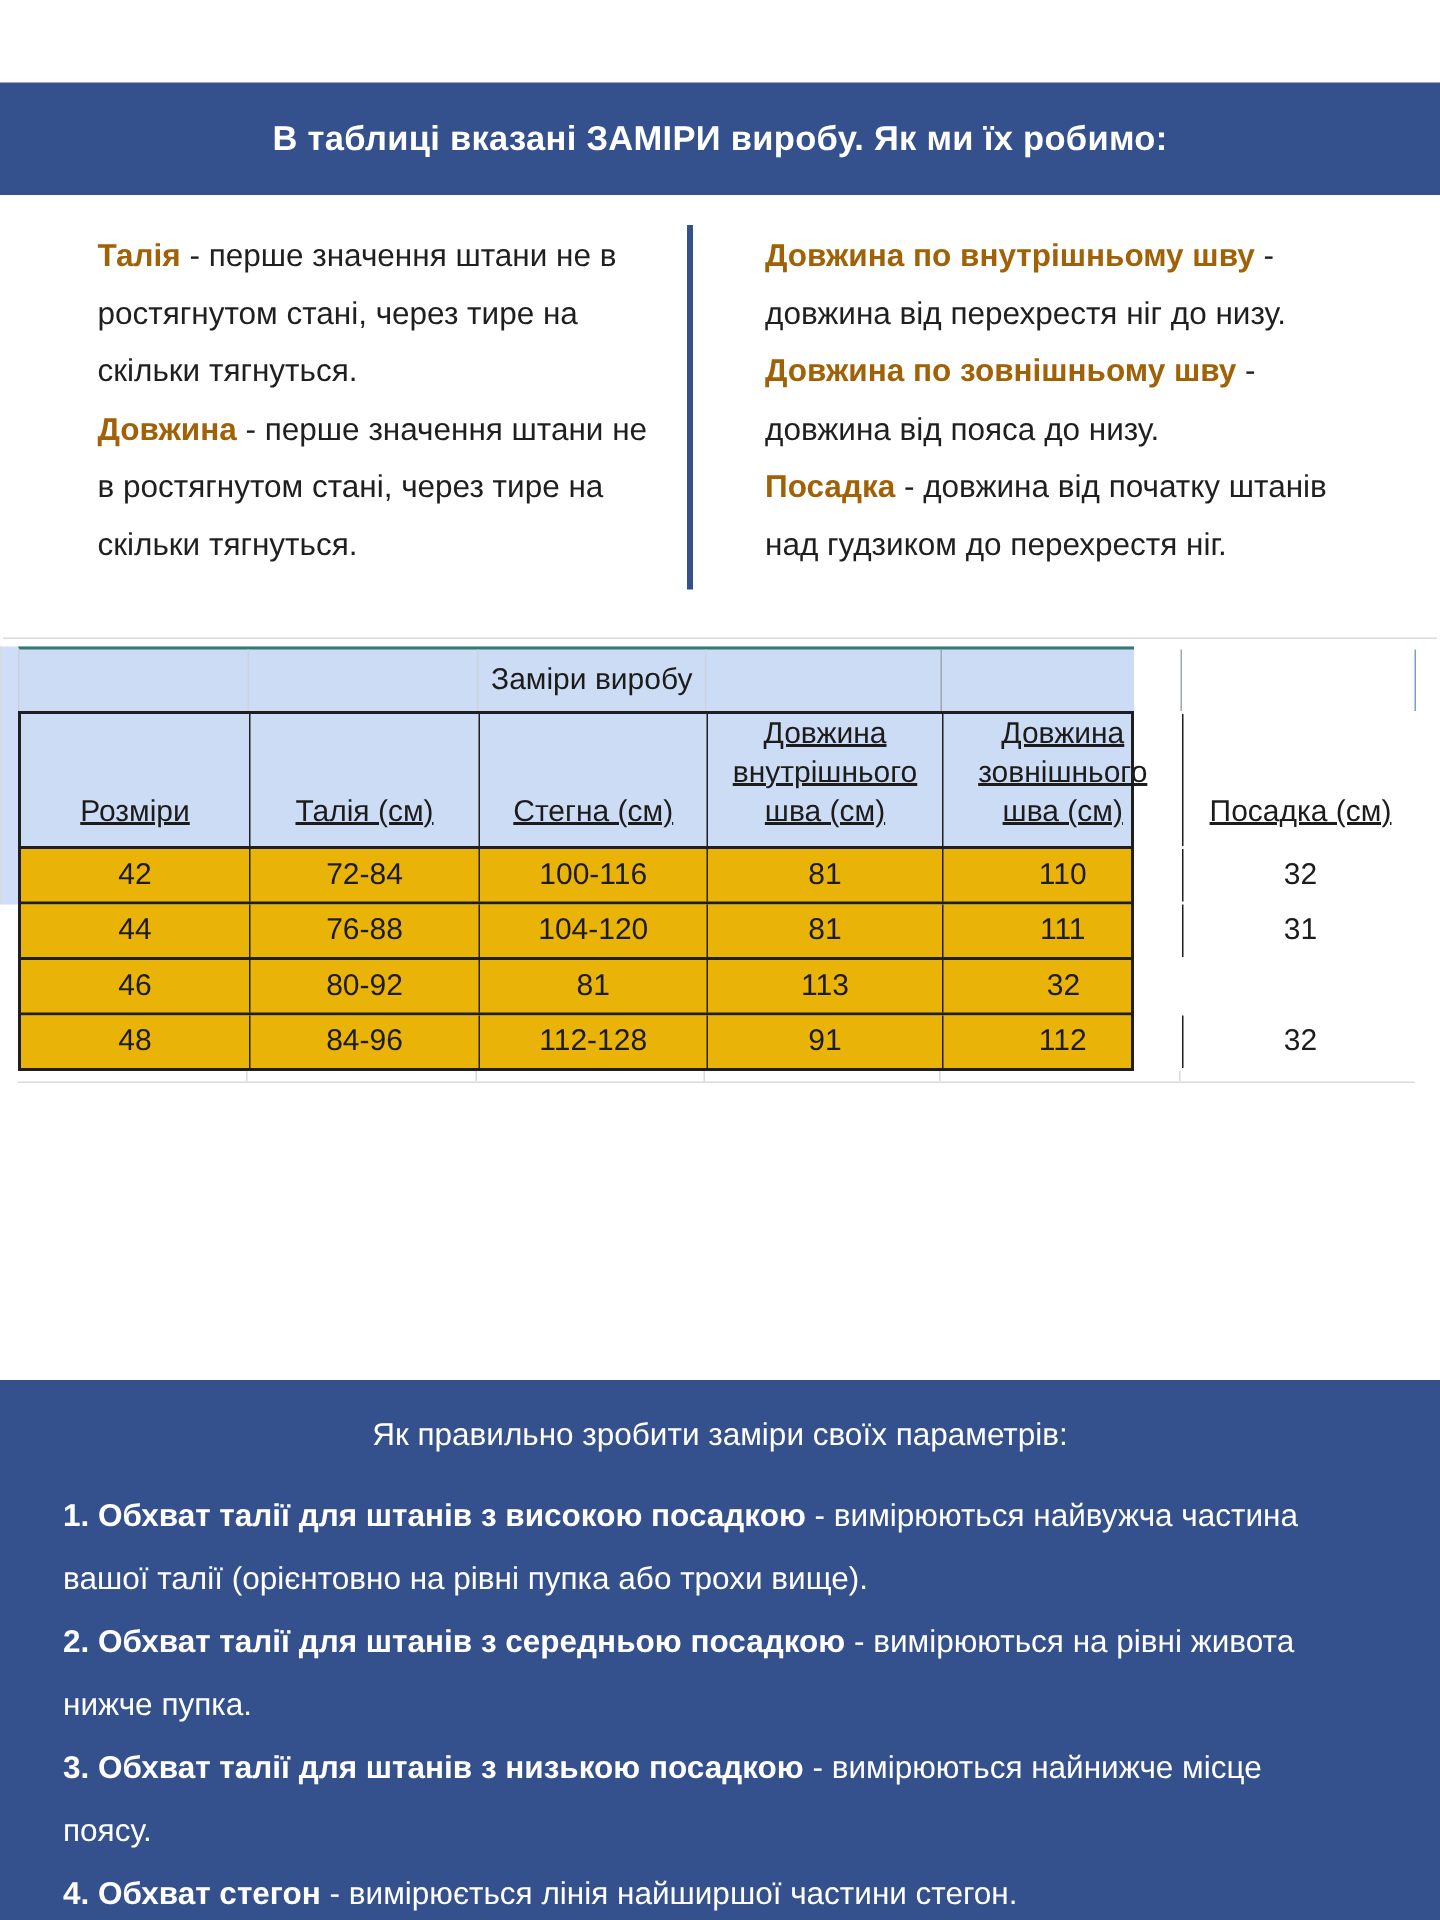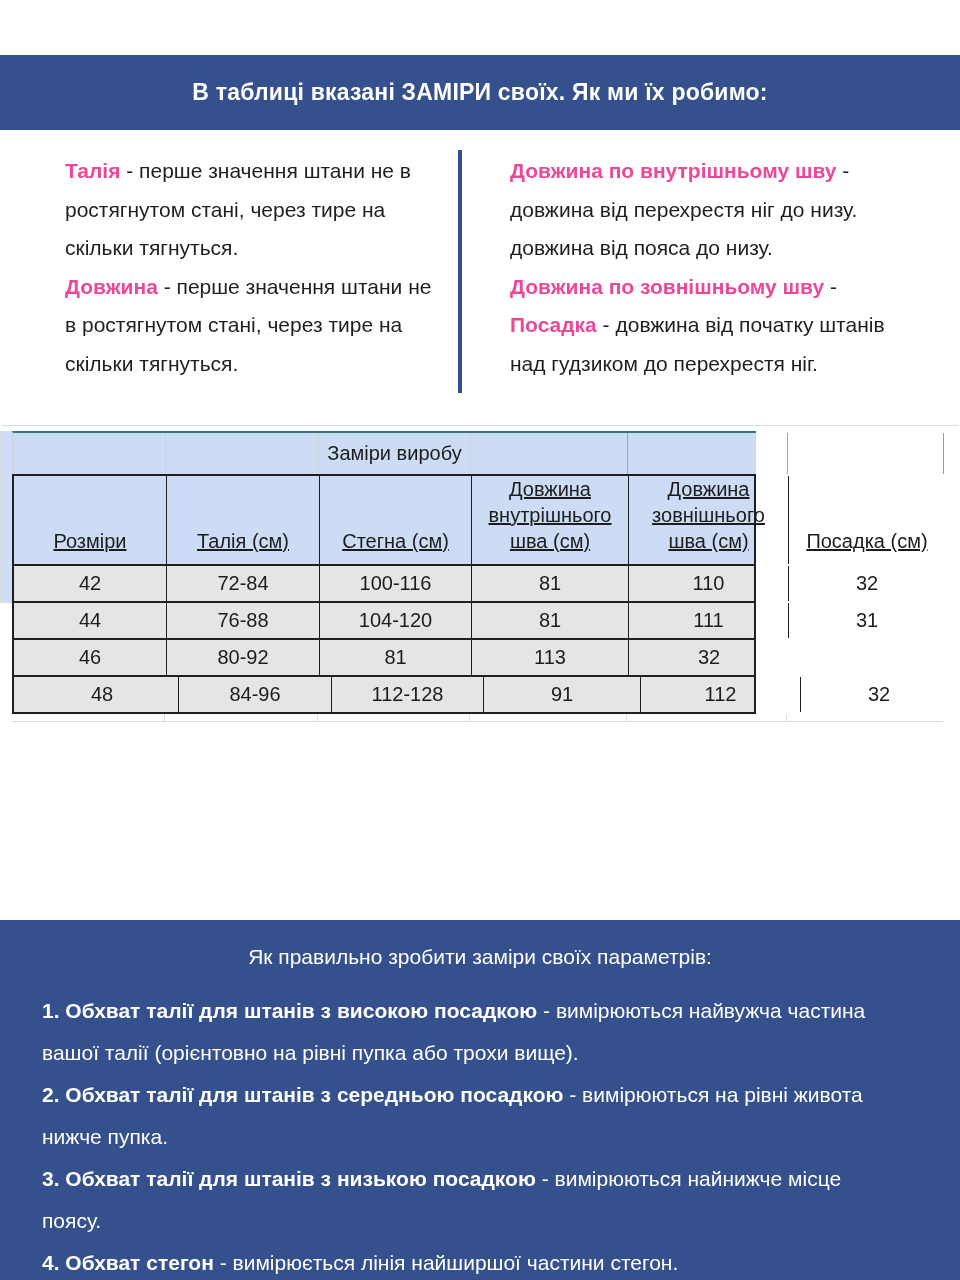--- a/index.html
+++ b/index.html
@@ -12,21 +12,21 @@
     position:absolute;left:0;top:55px;width:960px;height:75px;
     background:#35518D;display:flex;align-items:center;justify-content:center;
   }
   .band-title{color:#ffffff;font-size:23px;font-weight:bold;letter-spacing:.2px;}
   
   .defs{position:absolute;left:0;top:130px;width:960px;height:295px;}
   .def-col{position:absolute;top:22px;font-size:21px;line-height:38.5px;white-space:nowrap;}
   .def-col.left{left:65px;}
   .def-col.right{left:510px;}
   .def-line{height:38.5px;}
-  .term{color:#ec4899;font-weight:bold;}
+  .term{color:#a16207;font-weight:bold;}
   .vdivider{position:absolute;left:458px;top:20px;width:4px;height:243px;background:#35518D;}
   
   .table-area{position:absolute;left:0;top:425px;width:960px;}
   .grid-topline{margin-left:2px;width:956px;height:1px;background:#d7dadf;}
   .table-flex{display:flex;margin-top:5px;}
   .gutter{width:12px;flex:0 0 12px;}
   .gutter-blue{height:172px;background:#CFDDF6;border-left:1px solid #d7dadf;box-sizing:border-box;}
   .xl-table{width:744px;}
   .trow{display:grid;grid-template-columns:153px 153px 152px 157px 160px 156px;}
   .title-row{
@@ -40,22 +40,22 @@
   }
   .title-row .tcell.dark{border-right:1px solid #9FA6B0;}
   .title-row .tcell.last{border-right:1px solid #7f9ccb;}
   .main-block{border:2px solid #1f1f1f;}
   .header-row{background:#CCDCF5;height:90px;box-sizing:border-box;border-bottom:2px solid #1f1f1f;}
   .header-row .tcell{
     display:flex;align-items:flex-end;justify-content:center;text-align:center;
     padding:0 6px 10px 6px;font-size:20px;line-height:26px;color:#1c1c1c;
     box-sizing:border-box;border-right:1px solid #1f1f1f;text-decoration:underline;
   }
-  .data-row{background:#e5e5e5;height:37px;box-sizing:border-box;border-bottom:2px solid #1f1f1f;}
-  .data-row.lastrow{height:35px;border-bottom:none;padding-left:12px;}
+  .data-row{background:#eab308;height:37px;box-sizing:border-box;border-bottom:2px solid #1f1f1f;}
+  .data-row.lastrow{height:35px;border-bottom:none;}
   .data-row .tcell{
     display:flex;align-items:center;justify-content:center;
     font-size:20px;color:#1c1c1c;box-sizing:border-box;border-right:1px solid #1f1f1f;
   }
   .trow .tcell:last-child{border-right:none;}
   .title-row .tcell:last-child{border-right:1px solid #7f9ccb;}
   .stub-row{
     display:grid;grid-template-columns:153px 153px 152px 157px 160px 156px;
     margin-left:12px;width:931px;height:7px;border-bottom:1px solid #d7dadf;
   }
@@ -70,38 +70,38 @@
   .footer-lines{margin-top:12px;font-size:21px;line-height:42px;}
   .f-line{height:42px;white-space:nowrap;}
   .lead{font-weight:bold;}
 </style>
 </head>
 <body>
 
 <div class="page">
 
   <div class="band">
-    <div class="band-title">В таблиці вказані ЗАМІРИ своїх. Як ми їх робимо:</div>
+    <div class="band-title">В таблиці вказані ЗАМІРИ виробу. Як ми їх робимо:</div>
   </div>
 
   <div class="defs">
     <div class="def-col left">
       <div class="def-line"><span class="term">Талія</span><span> - перше значення штани не в</span></div>
       <div class="def-line"><span>ростягнутом стані, через тире на</span></div>
       <div class="def-line"><span>скільки тягнуться.</span></div>
       <div class="def-line"><span class="term">Довжина</span><span> - перше значення штани не</span></div>
       <div class="def-line"><span>в ростягнутом стані, через тире на</span></div>
       <div class="def-line"><span>скільки тягнуться.</span></div>
     </div>
     <div class="vdivider"></div>
     <div class="def-col right">
       <div class="def-line"><span class="term">Довжина по внутрішньому шву</span><span> -</span></div>
       <div class="def-line"><span>довжина від перехрестя ніг до низу.</span></div>
+      <div class="def-line"><span class="term">Довжина по зовнішньому шву</span><span> -</span></div>
       <div class="def-line"><span>довжина від пояса до низу.</span></div>
-      <div class="def-line"><span class="term">Довжина по зовнішньому шву</span><span> -</span></div>
       <div class="def-line"><span class="term">Посадка</span><span> - довжина від початку штанів</span></div>
       <div class="def-line"><span>над гудзиком до перехрестя ніг.</span></div>
     </div>
   </div>
 
   <div class="table-area">
     <div class="grid-topline"></div>
     <div class="table-flex">
       <div class="gutter">
         <div class="gutter-blue"></div>

